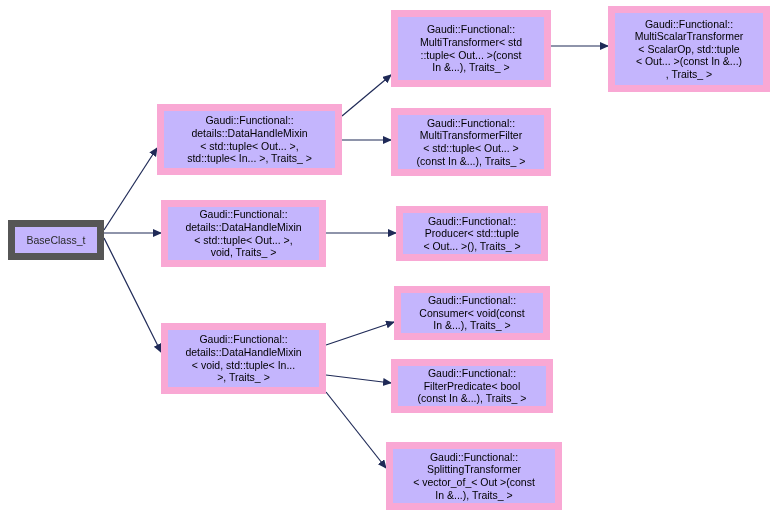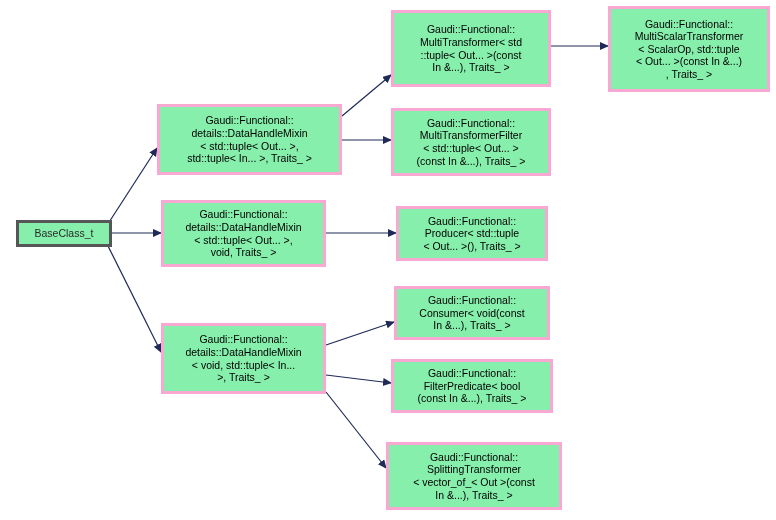--- a/index.html
+++ b/index.html
@@ -13,22 +13,22 @@
   #canvas {
     position: relative;
     width: 776px;
     height: 520px;
     background: #ffffff;
     overflow: hidden;
   }
   .node {
     position: absolute;
     box-sizing: border-box;
-    border: 3px solid #f9a8d4;
-    background: #86efac;
+    border: 7px solid #f9a8d4;
+    background: #c4b5fd;
     color: #000000;
     font-size: 10.5px;
     line-height: 12.6px;
     text-align: center;
     display: flex;
     align-items: center;
     justify-content: center;
     padding: 1px 7px;
     white-space: pre-line;
   }
@@ -61,21 +61,21 @@
         <path d="M104,238 L161,352" marker-end="url(#arrowhead)"></path>
         <path d="M342,116 L391,75" marker-end="url(#arrowhead)"></path>
         <path d="M342,140 L391,140" marker-end="url(#arrowhead)"></path>
         <path d="M326,233 L396,233" marker-end="url(#arrowhead)"></path>
         <path d="M326,345 L394,322" marker-end="url(#arrowhead)"></path>
         <path d="M326,375 L391,383" marker-end="url(#arrowhead)"></path>
         <path d="M326,392 L386,468" marker-end="url(#arrowhead)"></path>
         <path d="M551,46 L608,46" marker-end="url(#arrowhead)"></path>
       </g>
   </svg>
-<div class="node base" style="left: 16px; top: 220px; width: 96px; height: 27px;">BaseClass_t</div>
+<div class="node base" style="left: 8px; top: 220px; width: 96px; height: 40px;">BaseClass_t</div>
     <div class="node" style="left: 157px; top: 104px; width: 185px; height: 71px;">Gaudi::Functional::
 details::DataHandleMixin
 &lt; std::tuple&lt; Out... &gt;,
 std::tuple&lt; In... &gt;, Traits_ &gt;</div>
     <div class="node" style="left: 161px; top: 200px; width: 165px; height: 67px;">Gaudi::Functional::
 details::DataHandleMixin
 &lt; std::tuple&lt; Out... &gt;,
 void, Traits_ &gt;</div>
     <div class="node" style="left: 161px; top: 323px; width: 165px; height: 71px;">Gaudi::Functional::
 details::DataHandleMixin

